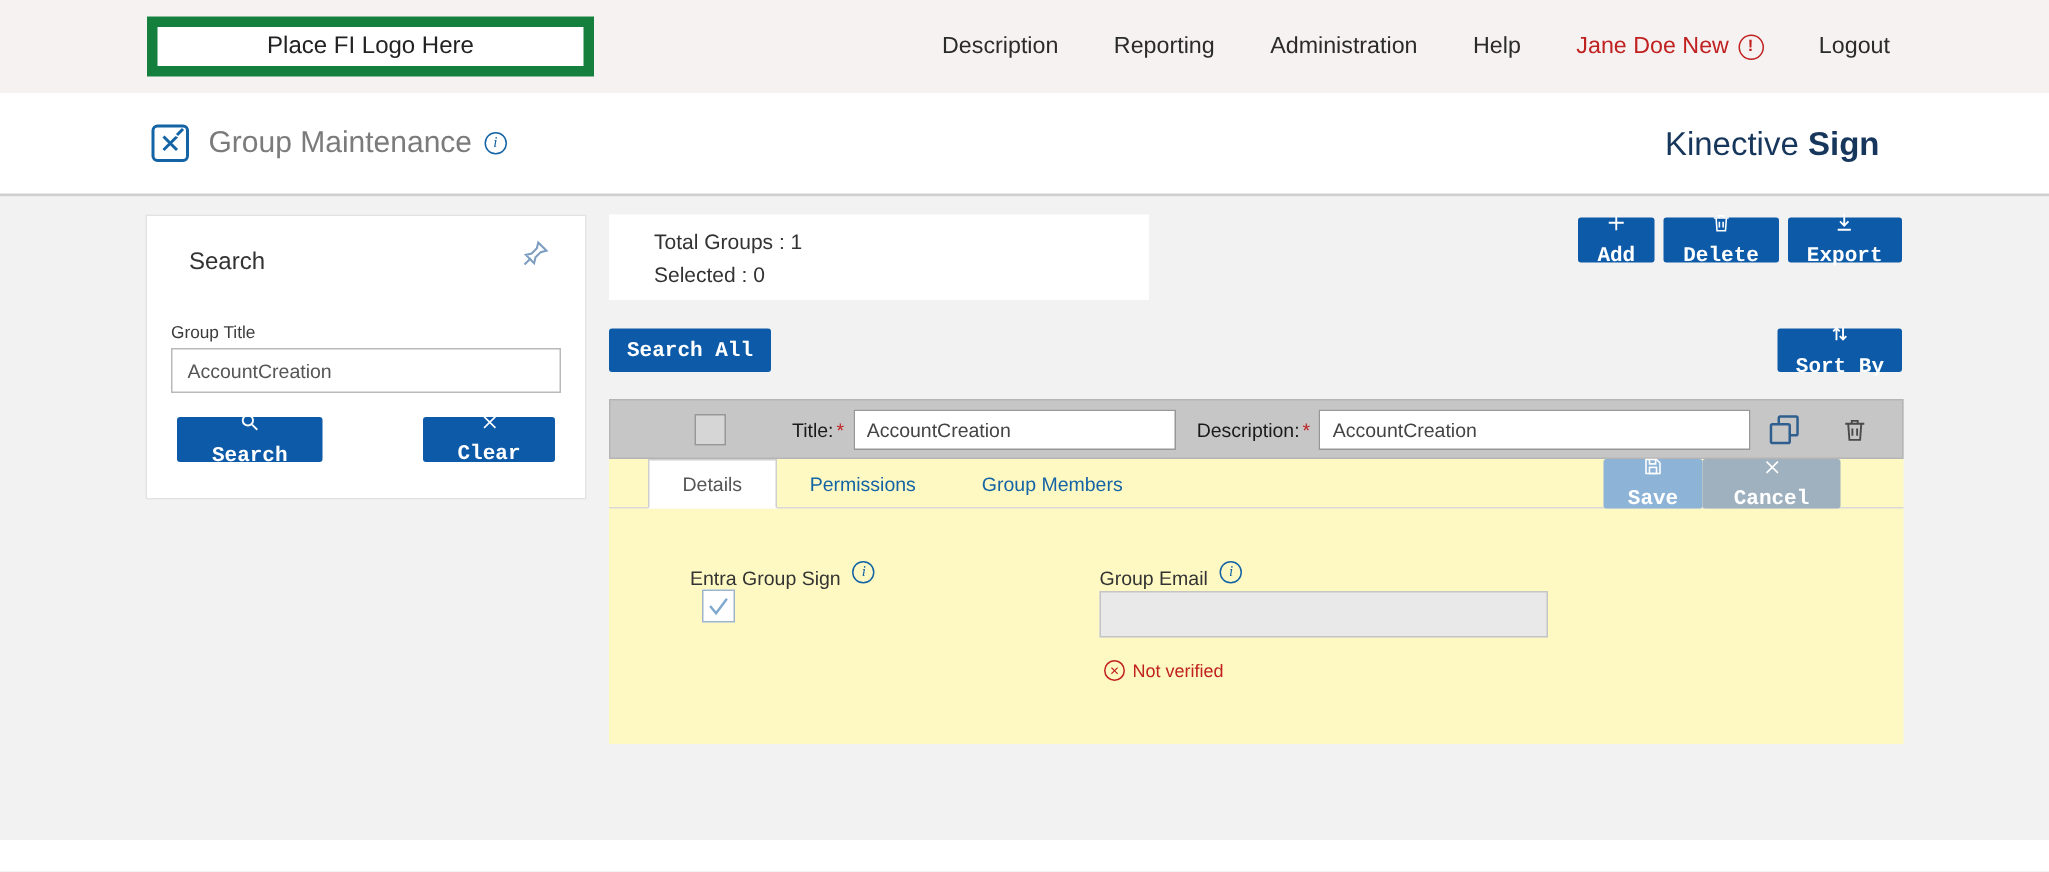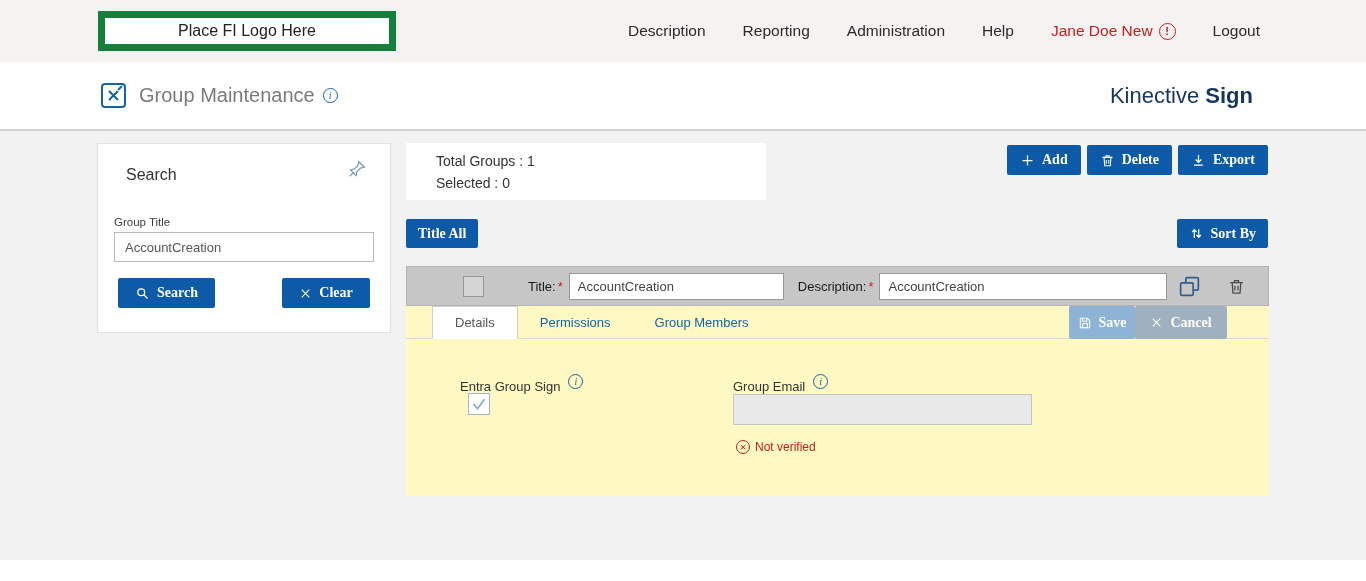--- a/index.html
+++ b/index.html
@@ -42,21 +42,21 @@
                   background:#fff; border:1px solid #e2e2e2; }
   .search-title { position:absolute; left:28px; top:22px; font-size:16px; color:#333; }
   .pin-icon { position:absolute; right:22px; top:14px; cursor:pointer; }
   .field-label { font-size:11.5px; color:#3c3c3c; }
   .search-panel .field-label { position:absolute; left:16px; top:72px; }
   .search-panel input { position:absolute; left:16px; top:88px; width:260px; height:30px;
                         border:1px solid #b9b9b9; font-size:13px; color:#555; padding:0 10px;
                         font-family:"Liberation Sans",sans-serif; }
   .btn { display:inline-flex; align-items:center; justify-content:center; gap:7px;
          background:var(--c-primary,#0d5ba8); color:#fff; font-size:14px; font-weight:600;
-         border:none; border-radius:2px; cursor:pointer; font-family:Liberation Serif, serif; }
+         border:none; border-radius:2px; cursor:pointer; font-family:Liberation Mono, monospace;flex-direction:column; }
   .btn-search { position:absolute; left:20px; top:134px; width:97px; height:30px; }
   .btn-clear  { position:absolute; right:20px; top:134px; width:88px; height:30px; }
 
   
   .summary { position:absolute; left:406px; top:12px; width:360px; height:57px; background:#fff;
              padding:10px 0 0 30px; font-size:14px; color:#333; }
   .summary div { margin-bottom:6px; }
 
   
   .toolbar { position:absolute; right:98px; top:14px; display:flex; gap:6px; }
@@ -203,21 +203,21 @@
         <span>
           <svg width="15" height="15" viewBox="0 0 24 24" fill="none" stroke="#fff" stroke-width="2">
             <path d="M12 3v11M7.5 10.5L12 15l4.5-4.5M5 19.5h14"></path>
           </svg>
         </span>
         <span>Export</span>
       </button>
     </div>
 
     <button class="btn btn-selectall">
-      <span>Title All</span>
+      <span>Search All</span>
     </button>
     <button class="btn btn-sortby">
       <span>
         <svg width="15" height="15" viewBox="0 0 24 24" fill="none" stroke="#fff" stroke-width="2">
           <path d="M8.5 19V6M5 9.5L8.5 6 12 9.5M15.5 5v13M12 14.5L15.5 18 19 14.5"></path>
         </svg>
       </span>
       <span>Sort By</span>
     </button>
 

